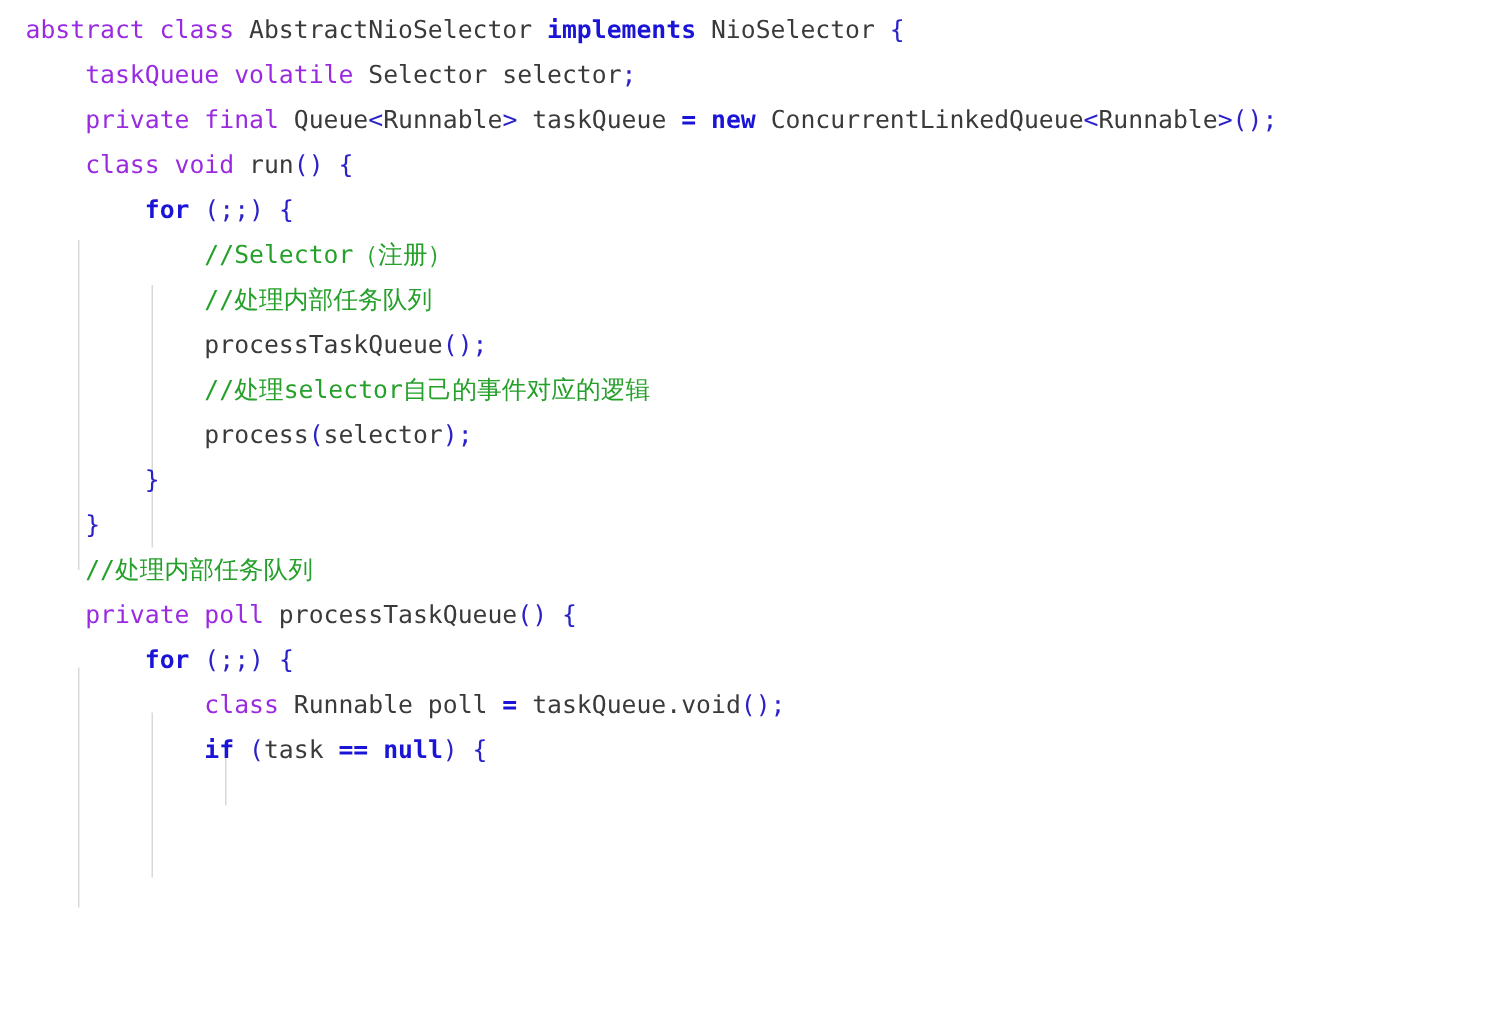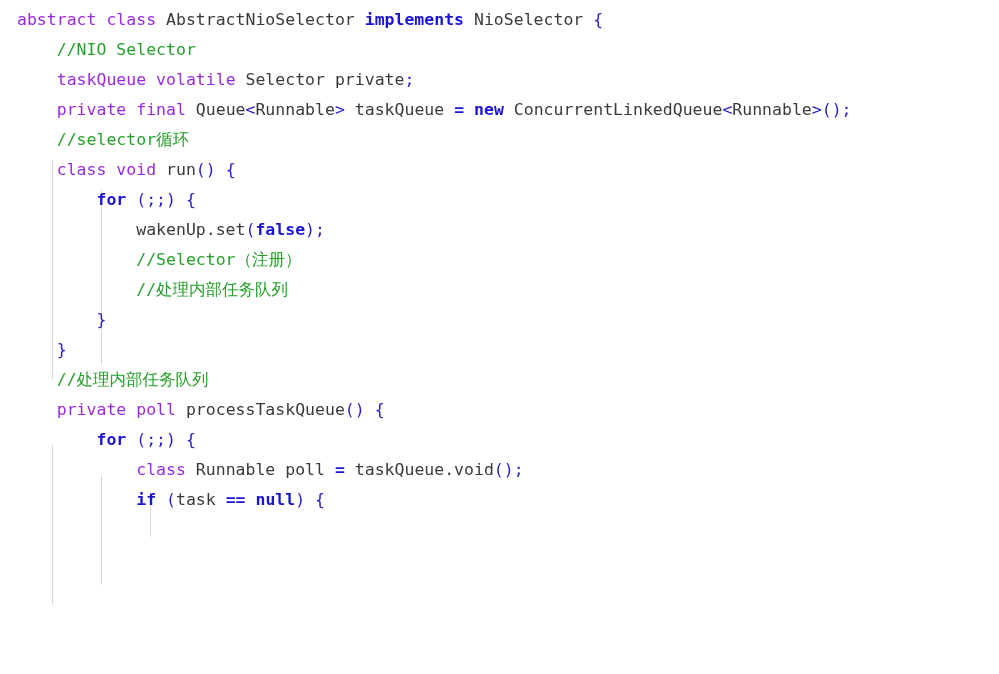--- a/index.html
+++ b/index.html
@@ -55,29 +55,29 @@
 <div id="editor">
   <div id="guides">
       <div class="guide" style="left: 52px; top: 160px; height: 220px; background: rgb(217, 217, 217);"></div>
       <div class="guide" style="left: 52px; top: 445px; height: 160px; background: rgb(217, 217, 217);"></div>
       <div class="guide" style="left: 101px; top: 190px; height: 175px; background: rgb(217, 217, 217);"></div>
       <div class="guide" style="left: 101px; top: 475px; height: 110px; background: rgb(217, 217, 217);"></div>
       <div class="guide" style="left: 150px; top: 505px; height: 32px; background: rgb(217, 217, 217);"></div>
     </div>
   <div id="code">
       <div class="line"><span></span><span class="kw-mod">abstract class </span><span class="id">AbstractNioSelector </span><span class="kw-bold">implements</span><span class="id"> NioSelector </span><span class="brace">{</span></div>
-      <div class="line"><span>    </span><span class="cmt">//NIO Selector</span></div>
-      <div class="line"><span>    </span><span class="kw-mod">taskQueue volatile </span><span class="id">Selector private</span><span class="punc">;</span></div>
+      <div class="line"><span>    </span><span class="kw-mod">taskQueue volatile </span><span class="id">Selector selector</span><span class="punc">;</span></div>
       <div class="line"><span>    </span><span class="kw-mod">private final </span><span class="id">Queue</span><span class="punc">&lt;</span><span class="id">Runnable</span><span class="punc">&gt;</span><span class="id"> taskQueue </span><span class="op">=</span><span class="id"> </span><span class="kw-bold">new</span><span class="id"> ConcurrentLinkedQueue</span><span class="punc">&lt;</span><span class="id">Runnable</span><span class="punc">&gt;();</span></div>
-      <div class="line"><span>    </span><span class="cmt">//selector循环</span></div>
       <div class="line"><span>    </span><span class="kw-mod">class void </span><span class="id">run</span><span class="punc">()</span><span class="id"> </span><span class="brace">{</span></div>
       <div class="line"><span>        </span><span class="kw-bold">for</span><span class="id"> </span><span class="punc">(;;)</span><span class="id"> </span><span class="brace">{</span></div>
-      <div class="line"><span>            </span><span class="id">wakenUp.set</span><span class="punc">(</span><span class="kw-bold">false</span><span class="punc">);</span></div>
       <div class="line"><span>            </span><span class="cmt">//Selector（注册）</span></div>
       <div class="line"><span>            </span><span class="cmt">//处理内部任务队列</span></div>
+      <div class="line"><span>            </span><span class="id">processTaskQueue</span><span class="punc">();</span></div>
+      <div class="line"><span>            </span><span class="cmt">//处理selector自己的事件对应的逻辑</span></div>
+      <div class="line"><span>            </span><span class="id">process</span><span class="punc">(</span><span class="id">selector</span><span class="punc">);</span></div>
       <div class="line"><span>        </span><span class="brace">}</span></div>
       <div class="line"><span>    </span><span class="brace">}</span></div>
       <div class="line"><span>    </span><span class="cmt">//处理内部任务队列</span></div>
       <div class="line"><span>    </span><span class="kw-mod">private poll </span><span class="id">processTaskQueue</span><span class="punc">()</span><span class="id"> </span><span class="brace">{</span></div>
       <div class="line"><span>        </span><span class="kw-bold">for</span><span class="id"> </span><span class="punc">(;;)</span><span class="id"> </span><span class="brace">{</span></div>
       <div class="line"><span>            </span><span class="kw-mod">class </span><span class="id">Runnable poll </span><span class="op">=</span><span class="id"> taskQueue.void</span><span class="punc">();</span></div>
       <div class="line"><span>            </span><span class="kw-bold">if</span><span class="id"> </span><span class="punc">(</span><span class="id">task </span><span class="op">==</span><span class="id"> </span><span class="kw-bold">null</span><span class="punc">)</span><span class="id"> </span><span class="brace">{</span></div>
     </div>
 </div>
 

